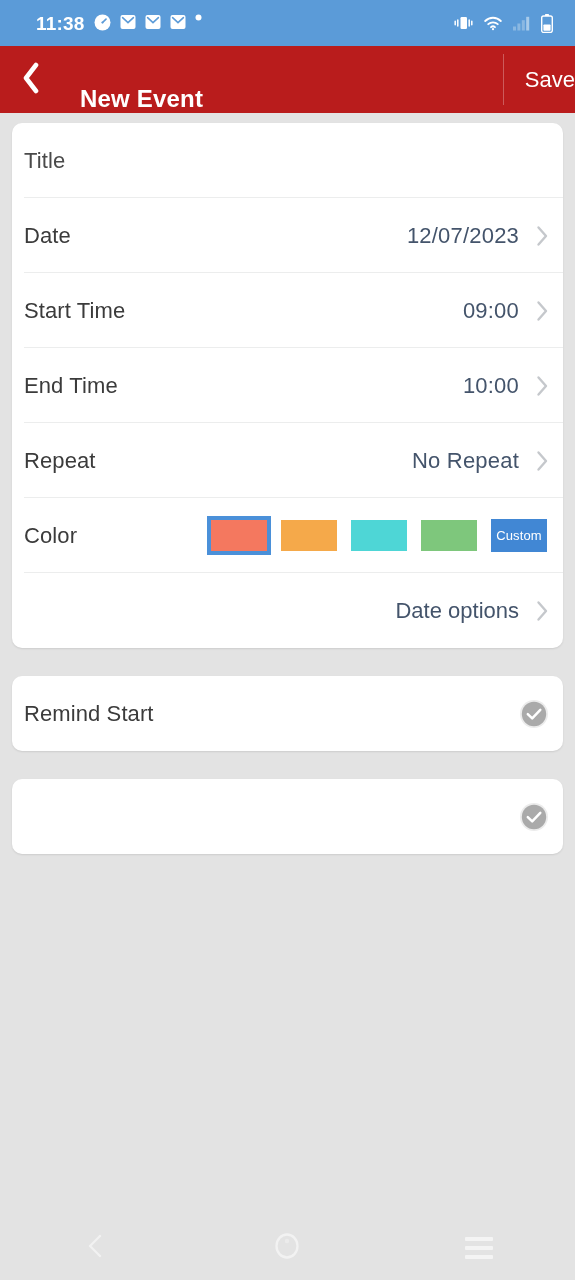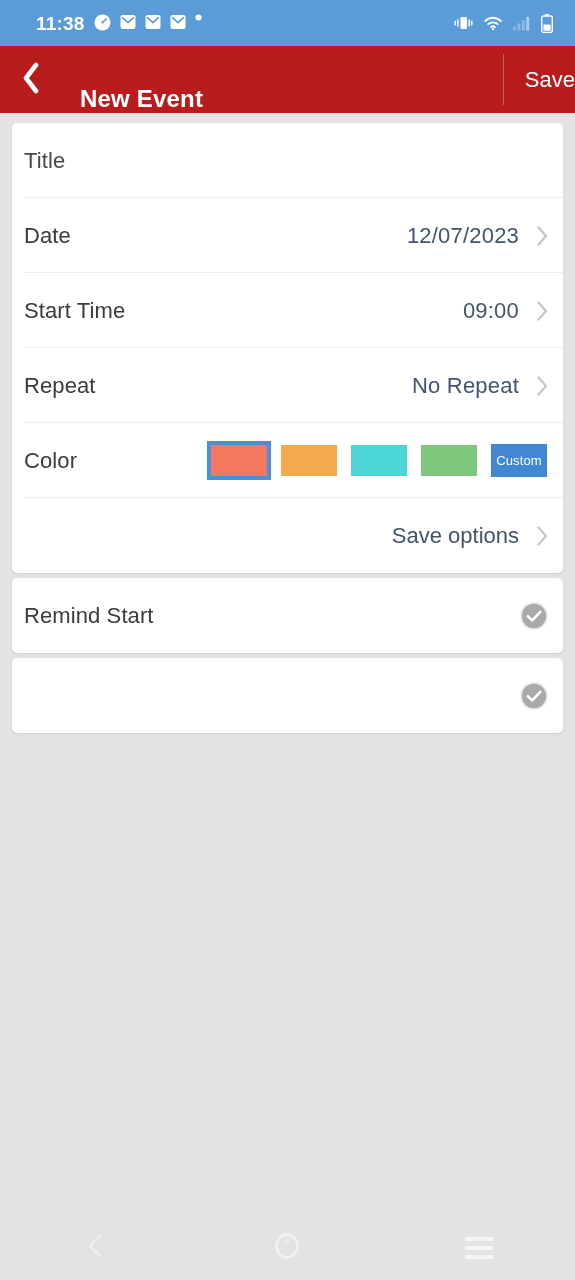--- a/index.html
+++ b/index.html
@@ -102,25 +102,25 @@
   
   .content {
     flex: 1 1 auto;
     background: #e3e3e3;
     padding: 10px 12px 0 12px;
     overflow: hidden;
   }
 
   .card {
     background: #ffffff;
-    border-radius: 5px;
+    border-radius: 10px;
     box-shadow: 0 1px 2px rgba(0,0,0,0.10);
     overflow: hidden;
   }
-  .card + .card { margin-top: 5px; }
+  .card + .card { margin-top: 28px; }
 
   .row {
     height: 75px;
     display: flex;
     align-items: center;
     padding: 0 14px 0 12px;
     position: relative;
     cursor: pointer;
   }
   .row.sep::after {
@@ -345,20 +345,30 @@
         <span class="row-label">Start Time</span>
         <span class="row-spacer"></span>
         <span class="row-value">09:00</span>
         <span class="chev">
           <svg width="13" height="22" viewBox="0 0 13 22">
             <path d="M2.5 2.5 L10 11 L2.5 19.5" stroke="#c5c8cc" stroke-width="2.4" fill="none" stroke-linecap="round" stroke-linejoin="round"></path>
           </svg>
         </span>
       </div>
 
+      <div class="row sep">
+        <span class="row-label">End Time</span>
+        <span class="row-spacer"></span>
+        <span class="row-value">10:00</span>
+        <span class="chev">
+          <svg width="13" height="22" viewBox="0 0 13 22">
+            <path d="M2.5 2.5 L10 11 L2.5 19.5" stroke="#c5c8cc" stroke-width="2.4" fill="none" stroke-linecap="round" stroke-linejoin="round"></path>
+          </svg>
+        </span>
+      </div>
 
       <div class="row sep">
         <span class="row-label">Repeat</span>
         <span class="row-spacer"></span>
         <span class="row-value">No Repeat</span>
         <span class="chev">
           <svg width="13" height="22" viewBox="0 0 13 22">
             <path d="M2.5 2.5 L10 11 L2.5 19.5" stroke="#c5c8cc" stroke-width="2.4" fill="none" stroke-linecap="round" stroke-linejoin="round"></path>
           </svg>
         </span>
@@ -369,21 +379,21 @@
         <div class="swatches">
           <div class="swatch selected" style="background: rgb(244, 120, 95); outline-color: rgb(74, 144, 217);"></div>
           <div class="swatch" style="background: rgb(245, 169, 74);"></div>
           <div class="swatch" style="background: rgb(78, 214, 214);"></div>
           <div class="swatch" style="background: rgb(126, 199, 124);"></div>
           <div class="swatch-custom" style="background: rgb(65, 135, 212);">Custom</div>
         </div>
       </div>
 
       <div class="row row-more">
-        <span class="more-label">Save options</span>
+        <span class="more-label">Date options</span>
         <span class="chev">
           <svg width="13" height="22" viewBox="0 0 13 22">
             <path d="M2.5 2.5 L10 11 L2.5 19.5" stroke="#c5c8cc" stroke-width="2.4" fill="none" stroke-linecap="round" stroke-linejoin="round"></path>
           </svg>
         </span>
       </div>
 
     </div>
 
     <div class="card">

